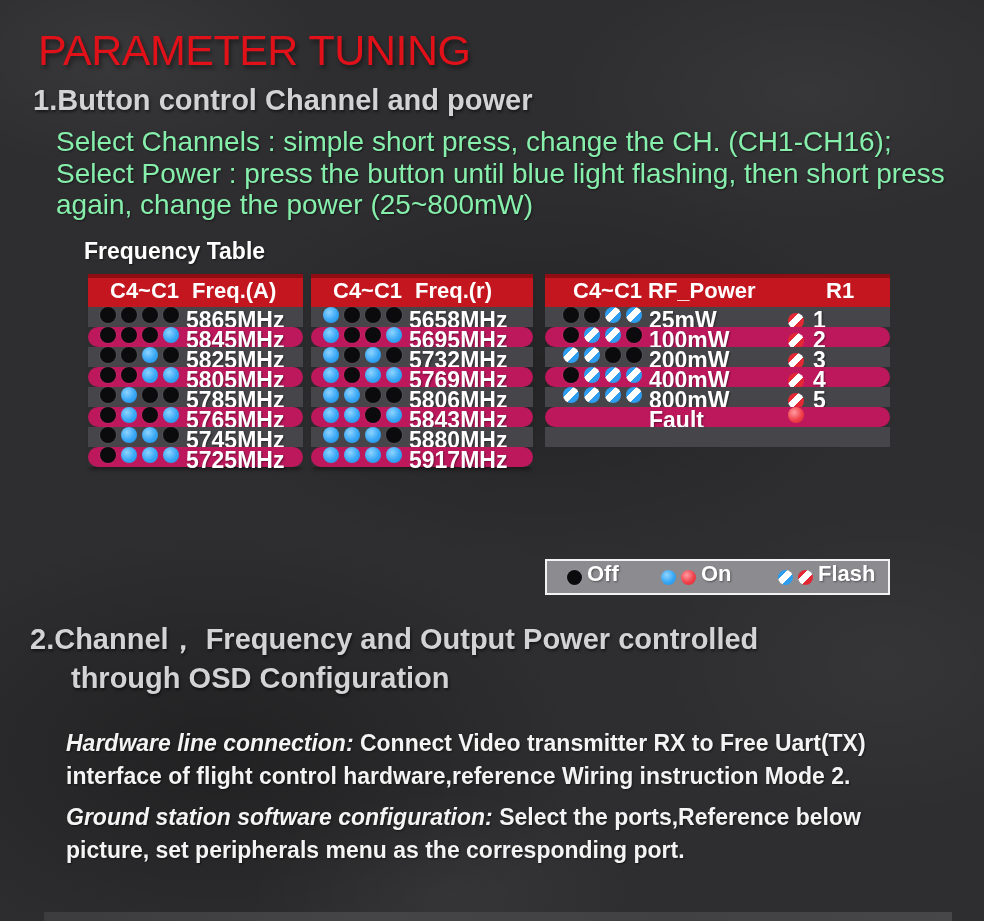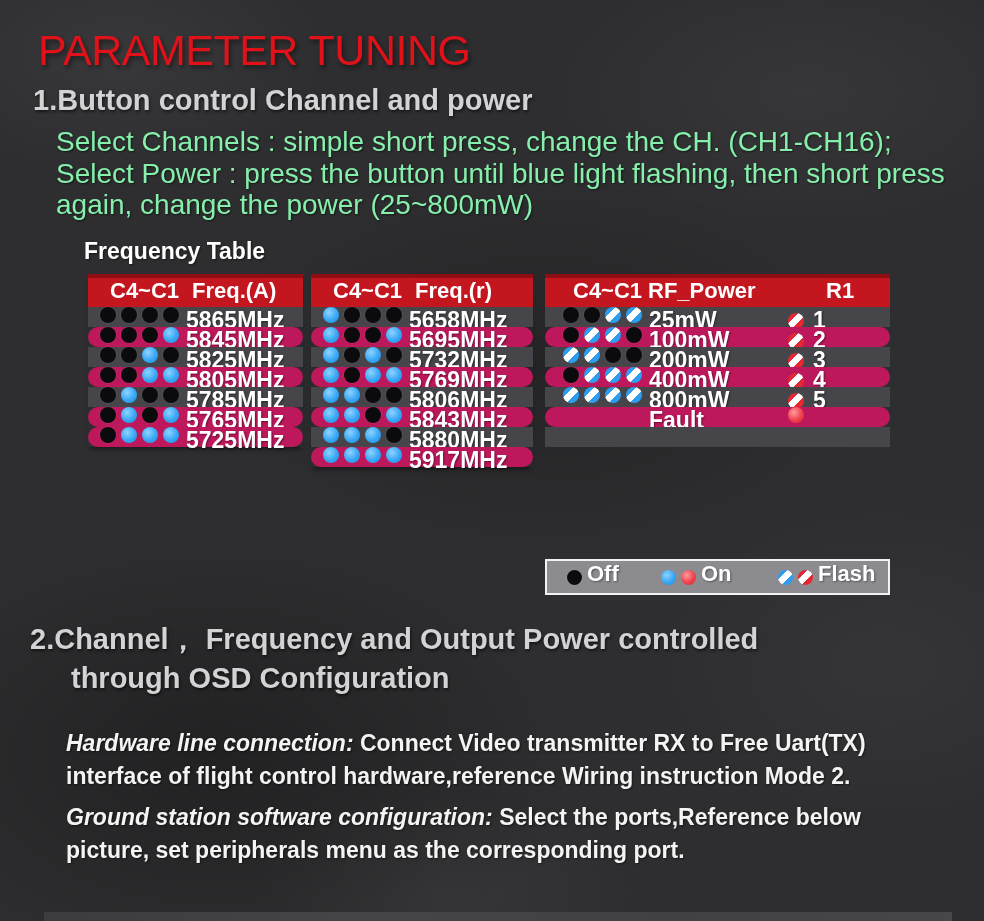--- a/index.html
+++ b/index.html
@@ -136,20 +136,29 @@
       </div>
     <div class="trow light">
         <span class="dots dots4">
           <span class="dot off"></span>
           <span class="dot on-blue"></span>
           <span class="dot off"></span>
           <span class="dot on-blue"></span>
         </span>
         <span class="rlabel">5765MHz</span>
       </div>
+    <div class="trow dark">
+        <span class="dots dots4">
+          <span class="dot off"></span>
+          <span class="dot on-blue"></span>
+          <span class="dot on-blue"></span>
+          <span class="dot off"></span>
+        </span>
+        <span class="rlabel">5745MHz</span>
+      </div>
     <div class="trow light">
         <span class="dots dots4">
           <span class="dot off"></span>
           <span class="dot on-blue"></span>
           <span class="dot on-blue"></span>
           <span class="dot on-blue"></span>
         </span>
         <span class="rlabel">5725MHz</span>
       </div>
   </div>

